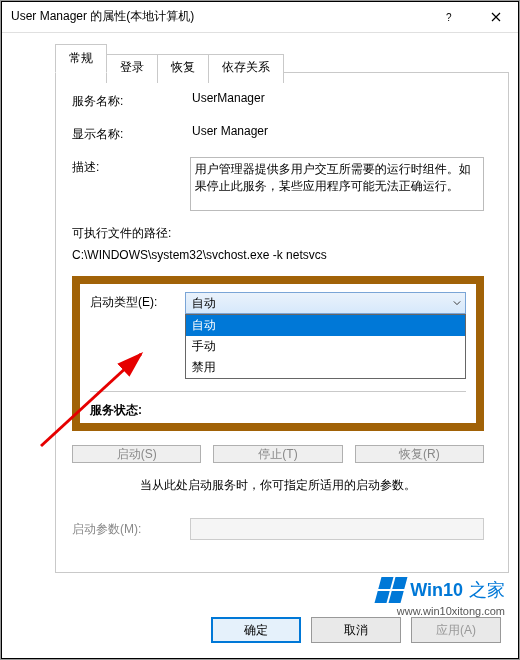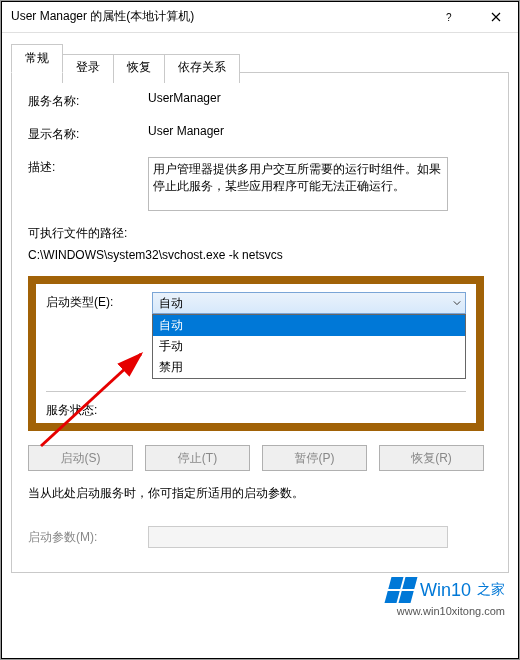--- a/index.html
+++ b/index.html
@@ -23,21 +23,21 @@
       gap: 48px;
     }
     .titlebar-title { font-size: 12px; color: #000; }
     .titlebar-buttons { display: flex; }
     .titlebar-btn {
       width: 46px; height: 30px;
       display: flex; align-items: center; justify-content: center;
       color: #000;
     }
     .titlebar-btn svg { width: 10px; height: 10px; }
-    .window-body { padding: 6px 10px 0 10px; }
+    .window-body { padding: 6px 10px 0 10px; margin-left: 44px; }
     .tabs {
       display: flex;
       border-bottom: 1px solid #c9c9c9;
       margin-top: 4px;
     }
     .tab {
       padding: 5px 13px 5px 13px;
       border: 1px solid #c9c9c9;
       border-bottom: none;
       background: #fff;
@@ -119,39 +119,40 @@
     }
     .divider-line {
       height: 1px;
       background: #c9c9c9;
       margin: 12px 0 8px 0;
     }
     .status-row { 
       display: flex; 
       margin-top: 2px;
       position: relative;
+      font-weight: bold;
     }
     .status-row .form-label { width: 120px; }
     .button-row {
       display: flex;
       gap: 12px;
       margin: 14px 0 14px 0;
     }
     .svc-btn {
       flex: 1;
-      height: 26px;
+      height: 18px;
       border: 1px solid #b0b0b0;
       background: #efefef;
       color: #888;
       display: flex;
       align-items: center;
       justify-content: center;
       font-size: 12px;
     }
-    .info-text { margin: 6px 0 24px 0; color:#000; }
+    .info-text { margin: 6px 0 24px 0; color:#000;text-align:center; }
     .param-row { display: flex; align-items: center; }
     .param-label { width: 120px; color: #888; }
     .param-input {
       border: 1px solid #ccc;
       background: #f5f5f5;
       height: 22px;
       width: 300px;
     }
     .footer-buttons {
       display:flex;
@@ -184,22 +185,22 @@
     .watermark-logo {
       position: absolute;
       right: 14px;
       bottom: 56px;
       display:flex;
       align-items:center;
       gap:6px;
     }
     .win-squares { display:grid; grid-template-columns:repeat(2,12px); grid-template-rows:repeat(2,12px); gap:2px; transform: skewX(-15deg);}
     .win-squares div{ background:#0078d7;}
-    .win-text { font-size:18px; font-weight:400; color:#0078d7; }
-    .win-home { font-size:14px; color:#0078d7;}
+    .win-text { font-size:18px; font-weight:700; color:#0078d7; }
+    .win-home { font-size:18px; color:#0078d7;}
     .watermark-url {
       position:absolute;
       right: 14px;
       bottom: 42px;
       font-size: 11px;
       color: #555;
       margin-top: 40px;
     }
     .outer-frame {
       position:absolute;
@@ -277,33 +278,37 @@
       </div>
       <div class="divider-line"></div>
       <div class="status-row">
         <div class="form-label">服务状态:</div>
       </div>
     </div>
 
     <div class="button-row">
       <div class="svc-btn">启动(S)</div>
       <div class="svc-btn">停止(T)</div>
-      <div class="svc-btn">暂停(P)</div>
       <div class="svc-btn">恢复(R)</div>
     </div>
 
     <div class="info-text">当从此处启动服务时，你可指定所适用的启动参数。</div>
 
     <div class="param-row">
       <div class="param-label">启动参数(M):</div>
       <input class="param-input" disabled="" style="">
     </div>
 
   </div>
 
+  <div class="footer-buttons">
+    <div class="footer-btn primary">确定</div>
+    <div class="footer-btn">取消</div>
+    <div class="footer-btn disabled">应用(A)</div>
+  </div>
 </div>
 
 <svg class="arrow-overlay" width="160" height="130">
   <defs>
     <marker id="ah" markerWidth="10" markerHeight="10" refX="8" refY="3" orient="auto">
       <path d="M0,0 L9,3 L0,6 Z" fill="#e60000"></path>
     </marker>
   </defs>
   <line x1="10" y1="120" x2="110" y2="28" stroke="#e60000" stroke-width="3" marker-end="url(#ah)"></line>
 </svg>

